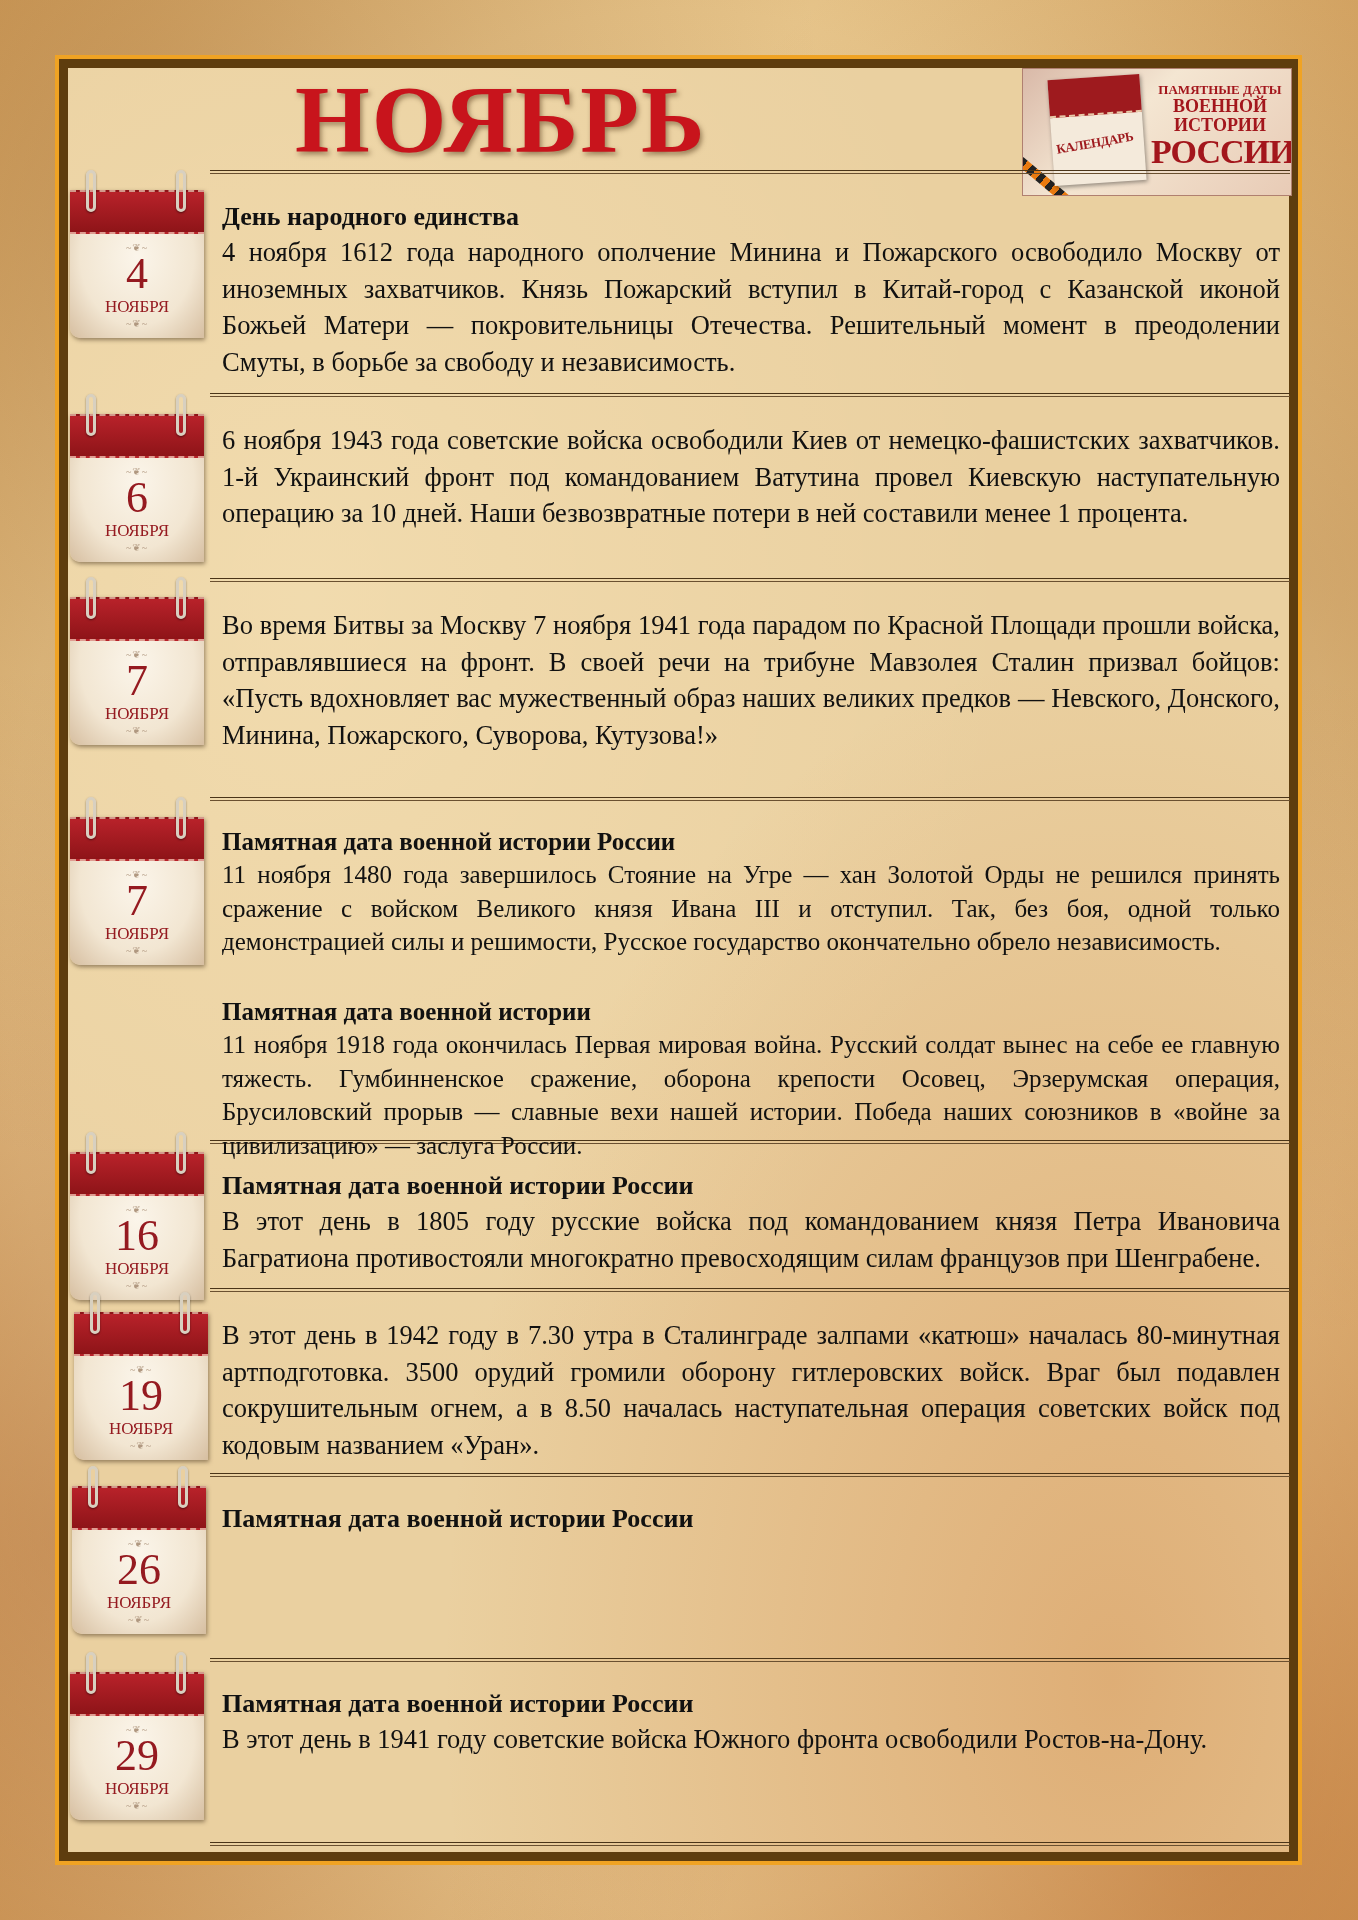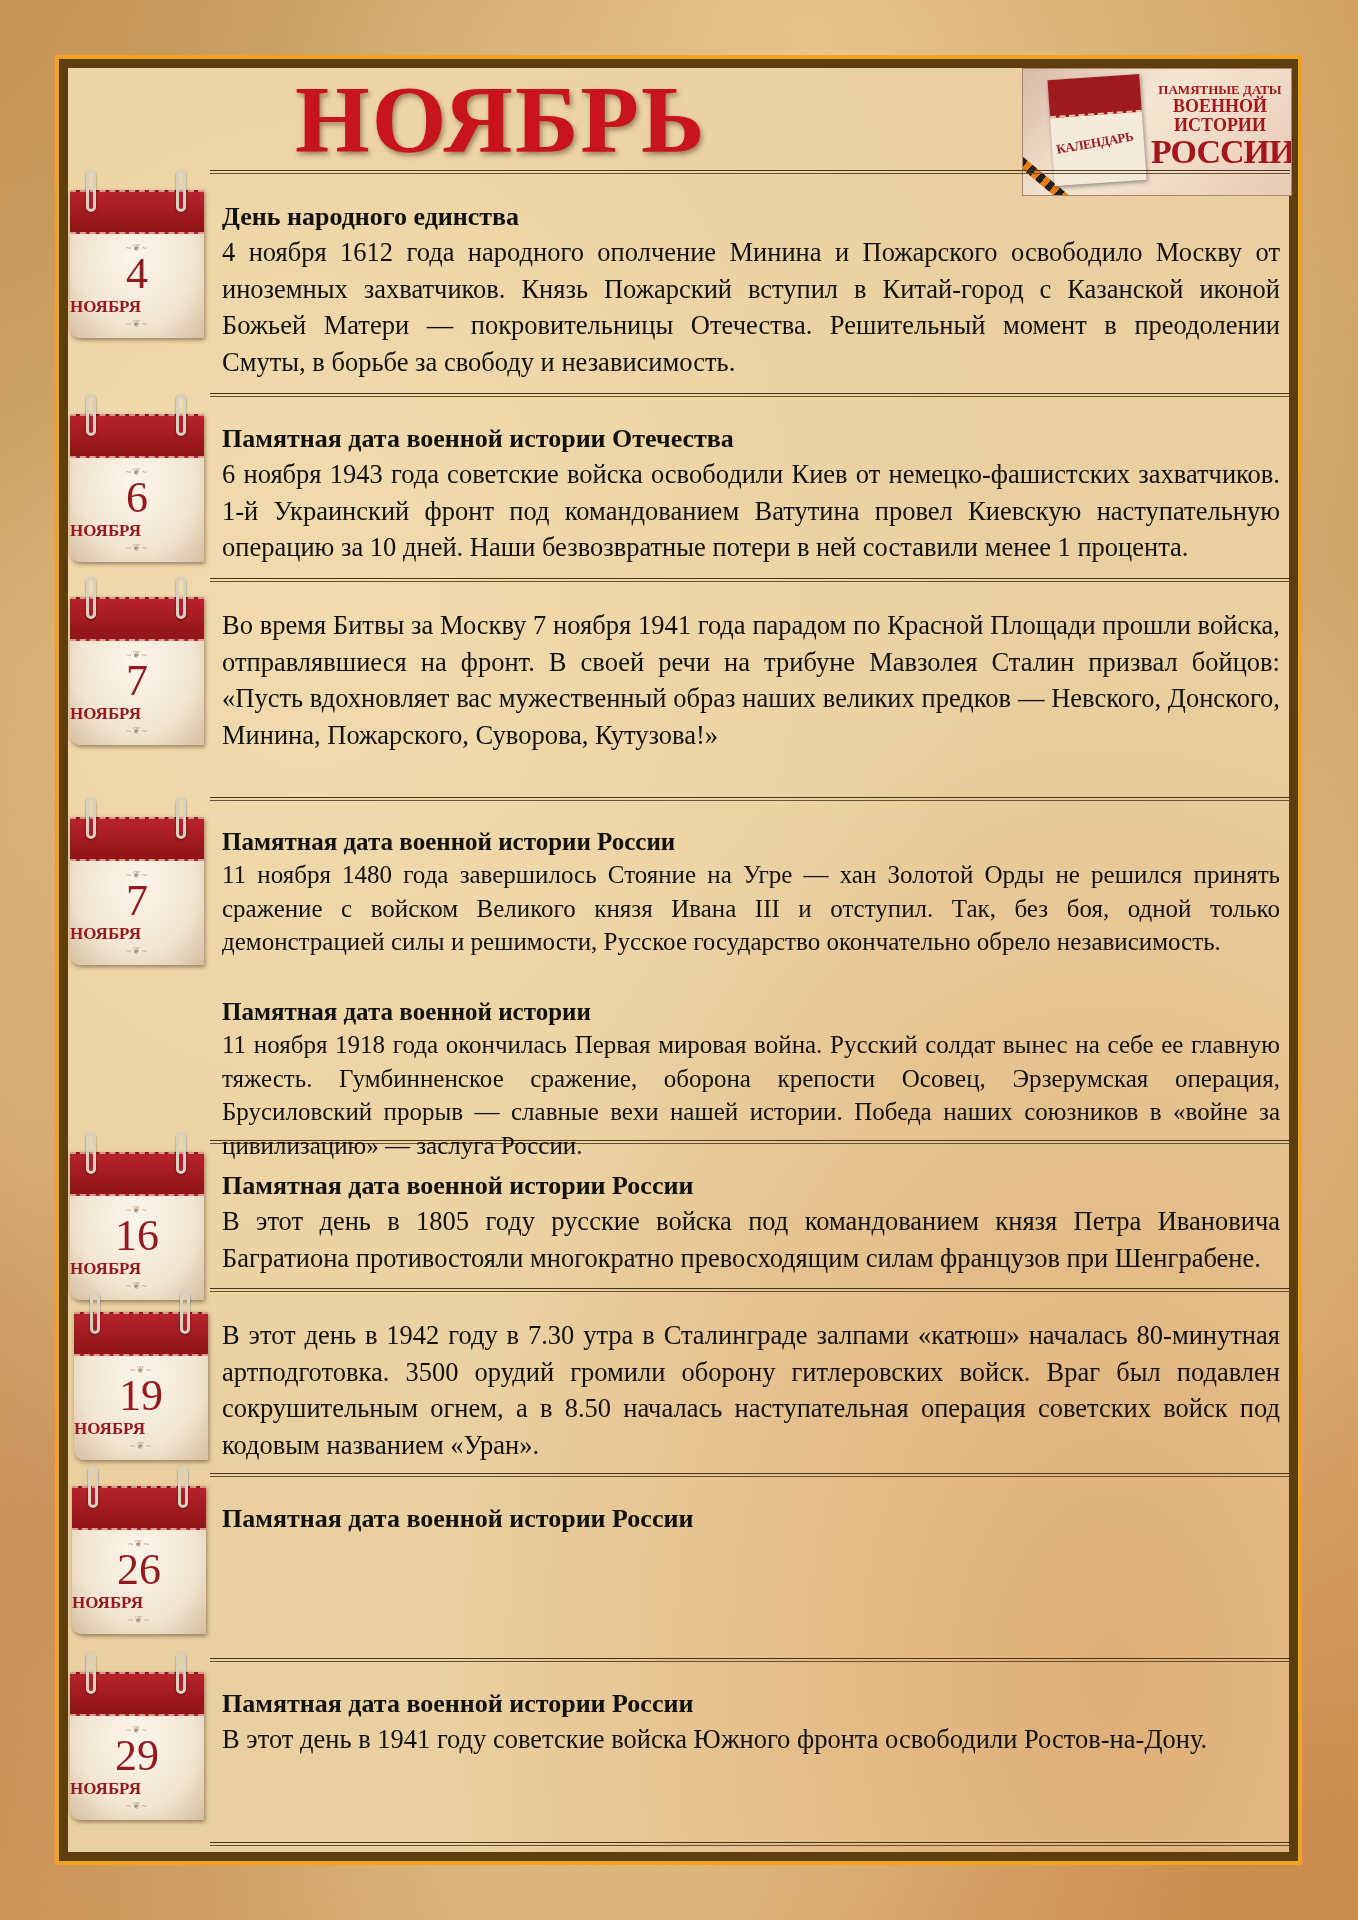--- a/index.html
+++ b/index.html
@@ -104,22 +104,22 @@
     color: #b09880; font-size: 10px; letter-spacing: 1px;
   }
   .cal .orn.t { top: 72px; }
   .cal .orn.b { top: 148px; }
   .cal .day {
     position: absolute; left: 0; top: 82px; width: 134px; text-align: center;
     font-size: 44px; color: #951a20; line-height: 44px;
     font-family: "Liberation Serif", serif;
   }
   .cal .mon {
-    position: absolute; left: 0; top: 128px; width: 134px; 
-    font-size: 17px; color: #951a20; font-weight: bold; line-height: 18px;
+    position: absolute; left: 0; top: 128px; width: 134px; text-align: center;
+    font-size: 17px; color: #951a20; font-weight: normal; line-height: 18px;
     font-family: "Liberation Serif", serif;
   }
 </style>
 </head>
 <body>
 
 <div class="frame"></div>
 
 <div class="title">НОЯБРЬ</div>
 
@@ -225,21 +225,20 @@
   <div class="day">29</div>
   <div class="mon">НОЯБРЯ</div>
   <div class="orn b">~❦~</div>
 </div>
 
 <div class="entry" style="top:176px">
   <h3>День народного единства</h3>
   <p>4 ноября 1612 года народного ополчение Минина и Пожарского освободило Москву от иноземных захватчиков. Князь Пожарский вступил в Китай-город с Казанской иконой Божьей Матери — покровительницы Отечества. Решительный момент в преодолении Смуты, в борьбе за свободу и независимость.</p>
 </div>
 <div class="entry" style="top:398px">
-  <h3>Памятная дата военной истории Отечества</h3>
   <p>6 ноября 1943 года советские войска освободили Киев от немецко-фашистских захватчиков. 1-й Украинский фронт под командованием Ватутина провел Киевскую наступательную операцию за 10 дней. Наши безвозвратные потери в ней составили менее 1 процента.</p>
 </div>
 <div class="entry" style="top:583px">
   <p>Во время Битвы за Москву 7 ноября 1941 года парадом по Красной Площади прошли войска, отправлявшиеся на фронт. В своей речи на трибуне Мавзолея Сталин призвал бойцов: «Пусть вдохновляет вас мужественный образ наших великих предков — Невского, Донского, Минина, Пожарского, Суворова, Кутузова!»</p>
 </div>
 <div class="entry compact" style="top:802px">
   <h3>Памятная дата военной истории России</h3>
   <p>11 ноября 1480 года завершилось Стояние на Угре — хан Золотой Орды не решился принять сражение с войском Великого князя Ивана III и отступил. Так, без боя, одной только демонстрацией силы и решимости, Русское государство окончательно обрело независимость.</p>
 </div>
 <div class="entry compact" style="top:972px">

